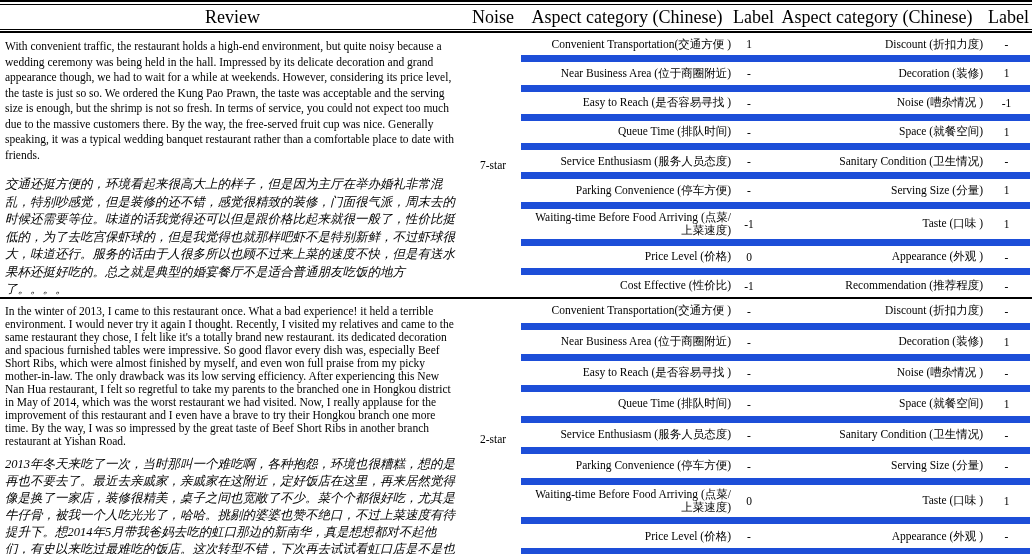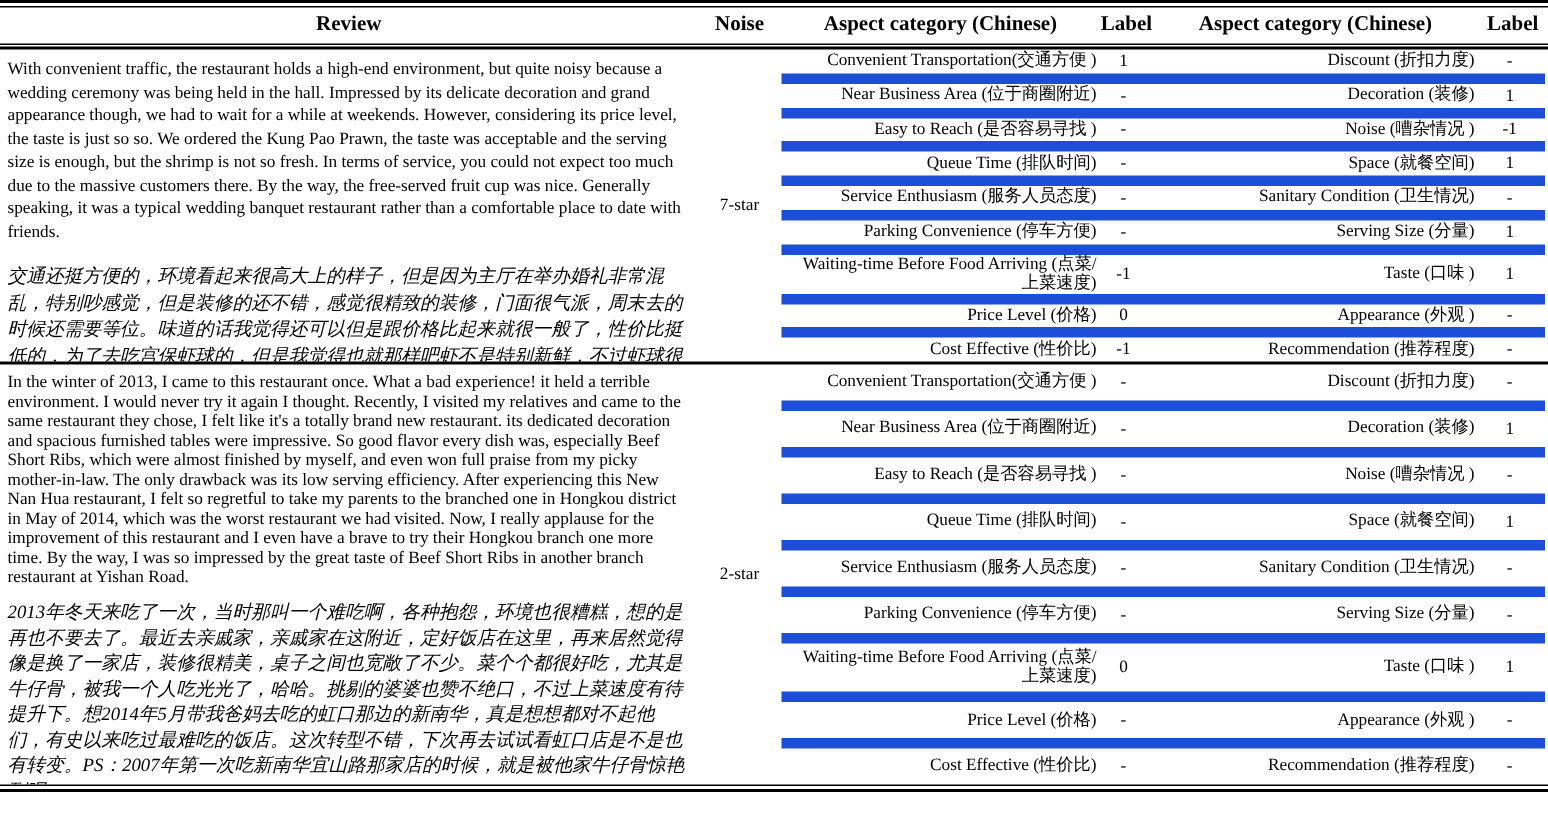--- a/index.html
+++ b/index.html
@@ -12,24 +12,24 @@
   .rule-top{height:5px;box-sizing:border-box;border-top:2px solid #000;border-bottom:1px solid #000;}
   .rule-header{height:4px;box-sizing:border-box;border-top:1px solid #000;border-bottom:2px solid #000;}
   .rule-mid{height:2px;background:#000;}
   .rule-bottom{height:5px;box-sizing:border-box;border-top:1px solid #000;border-bottom:2px solid #000;}
   
   .hdr{
     height:24px;display:grid;
     grid-template-columns:465px 56px 212px 36px 216px 47px;
     align-items:center;
   }
-  .hcell{font-weight:bold;font-size:14px;text-align:center;white-space:nowrap;}
+  .hcell{font-weight:normal;font-size:18px;text-align:center;white-space:nowrap;}
   
   .rrow{display:grid;grid-template-columns:465px 56px 511px;}
-  .rrow.s1{height:208px;}
+  .rrow.s1{height:264px;}
   .rrow.s2{height:280px;}
   .review-cell{box-sizing:border-box;padding:6px 6px 0 5px;overflow:hidden;}
   .review-en{margin:0;font-size:11.5px;text-align:left;}
   .s1 .review-en{line-height:15.5px;}
   .s2 .review-en{line-height:13px;}
   .review-zh{margin:0;font-size:12.5px;font-style:italic;}
   .s1 .review-zh{margin-top:13px;line-height:17.5px;}
   .s2 .review-zh{margin-top:8px;line-height:17px;}
   .rating-cell{display:flex;align-items:center;justify-content:center;font-size:11.5px;}
   

